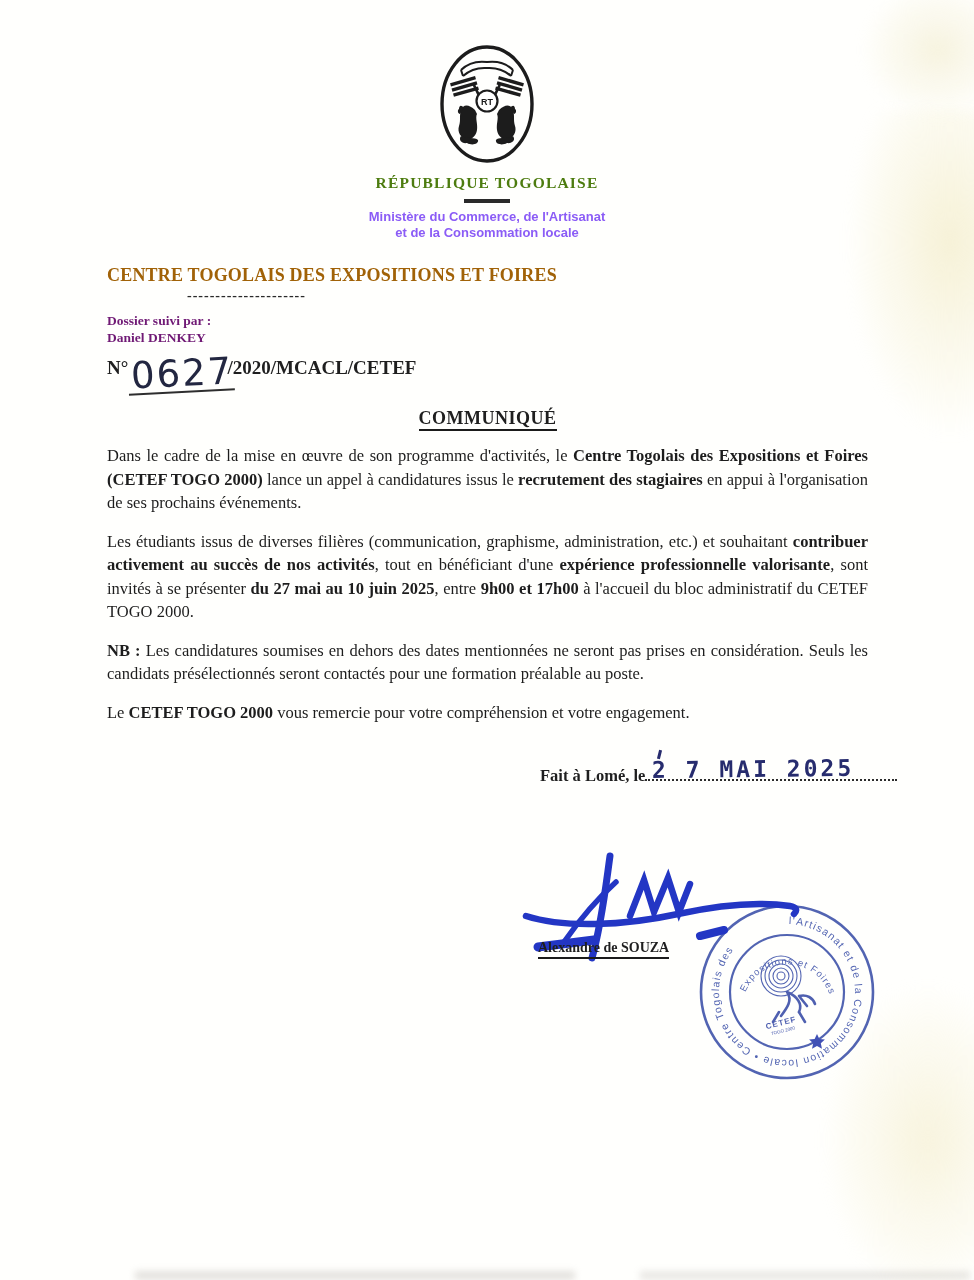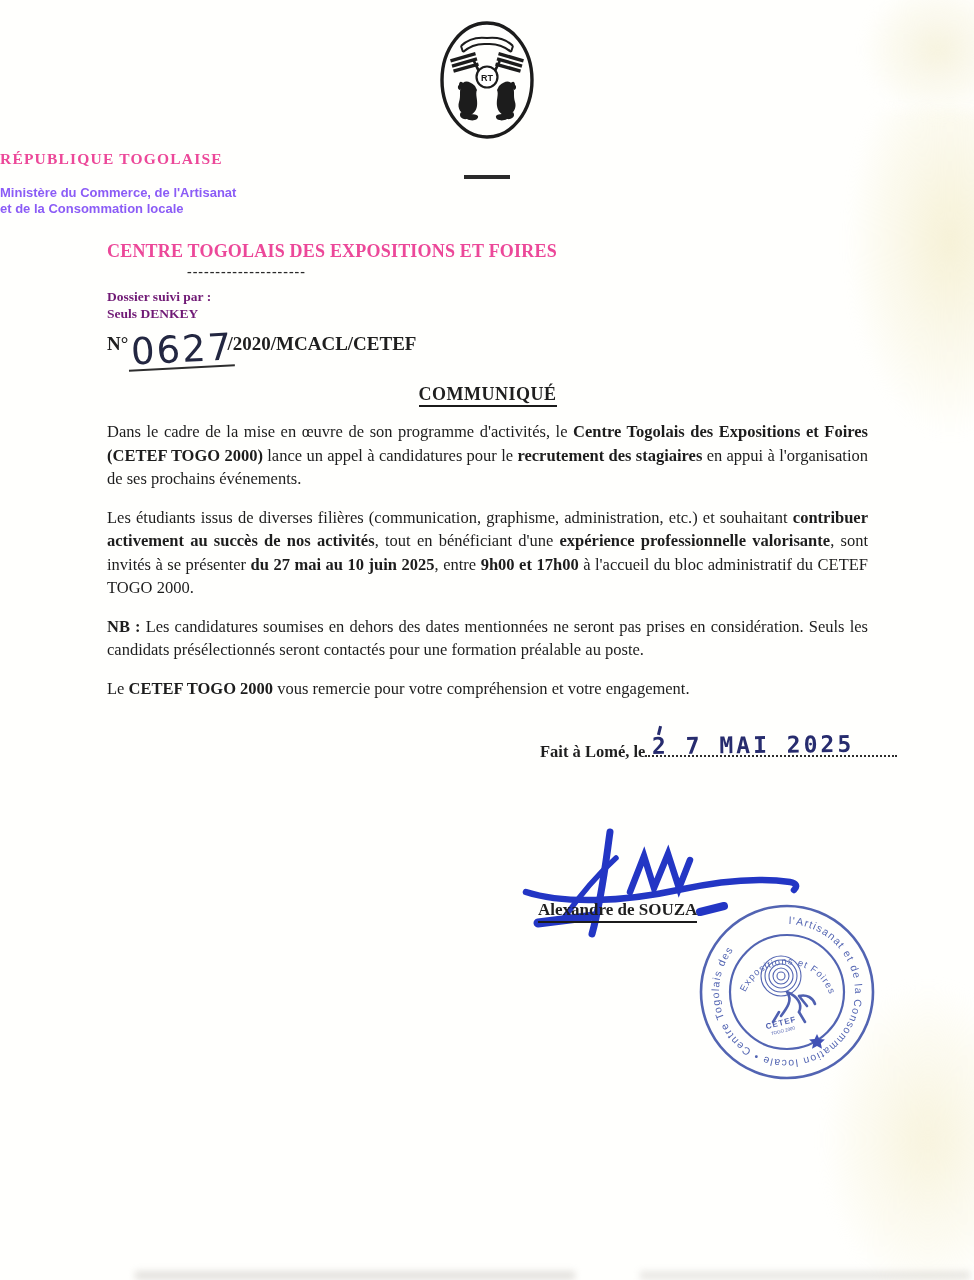--- a/index.html
+++ b/index.html
@@ -11,29 +11,29 @@
   
   .stain{position:absolute;pointer-events:none;filter:blur(6px);}
   .stain.s1{left:845px;top:110px;width:150px;height:330px;background:radial-gradient(ellipse at 70% 40%, rgba(244,238,205,.8), rgba(244,238,205,0) 70%);}
   .stain.s2{left:820px;top:980px;width:180px;height:320px;background:radial-gradient(ellipse at 60% 50%, rgba(246,241,214,.8), rgba(246,241,214,0) 70%);}
   .stain.s3{left:860px;top:-20px;width:130px;height:140px;background:radial-gradient(ellipse at 60% 50%, rgba(243,238,210,.7), rgba(243,238,210,0) 70%);}
   .smudge{position:absolute;bottom:0;height:9px;background:#b7b2ac;opacity:.38;filter:blur(3.5px);}
   .smudge.m1{left:135px;width:440px;}
   .smudge.m2{left:640px;width:330px;opacity:.30;}
 
   
-  .logo-wrap{padding-top:16px;}
-  .republic{margin-top:6px;font-weight:bold;font-size:15.5px;letter-spacing:1.2px;color:#ec4899;}
+  .logo-wrap{padding-top:40px;text-align:center;}
+  .republic{margin-top:6px;font-weight:bold;font-size:15.5px;letter-spacing:1.2px;color:#4d7c0f;}
   .hdr-divider{width:46px;height:4px;background:#2a2a2a;margin:7px auto 6px auto;}
   .ministry{font-family:"Liberation Sans", sans-serif;font-weight:bold;font-size:13px;line-height:16px;color:#8b5cf6;}
 
   .content{padding:0 106px 0 107px;}
 
   .org-block{margin-top:24px;}
-  .org-title{font-weight:bold;font-size:18px;letter-spacing:.2px;color:#ec4899;}
+  .org-title{font-weight:bold;font-size:18px;letter-spacing:.2px;color:#a16207;}
   .org-dashes{font-weight:bold;font-size:14px;letter-spacing:1px;margin:2px 0 0 80px;color:#2a2a2a;}
   .dossier{margin-top:9px;font-weight:bold;font-size:13.5px;line-height:16.5px;color:#701a75;}
 
   .ref-line{margin-top:10px;height:48px;white-space:nowrap;}
   .ref-prefix{font-weight:bold;font-size:19px;vertical-align:12px;}
   .ref-hand{
     display:inline-block;font-family:"DejaVu Sans", sans-serif;font-size:37px;line-height:.95;
     color:#232741;transform:rotate(-3deg);letter-spacing:2px;
     border-bottom:2.5px solid #2e2e2e;padding:0 1px 0 3px;margin:0 -7px 0 0;
   }
@@ -50,21 +50,21 @@
   .leader-dots{display:inline-block;width:252px;height:15px;border-bottom:2.2px dotted #2c2c2c;}
   .date-stamp{
     position:absolute;left:112px;top:-8px;
     font-family:"DejaVu Sans Mono", monospace;font-weight:bold;font-size:23px;
     letter-spacing:3px;color:#272c6e;transform:rotate(-.6deg);white-space:nowrap;
   }
   .stamp-tick{position:absolute;left:118px;top:-14px;width:3px;height:9px;background:#272c6e;transform:rotate(14deg);}
 
   .sign-block{position:relative;margin:48px 0 0 433px;height:160px;}
   .sig-title{font-weight:bold;font-size:16.5px;}
-  .sig-name{position:absolute;left:-2px;top:86px;font-weight:bold;font-size:17px;border-bottom:2.5px solid #1b1b1b;padding-bottom:1px;z-index:6;}
+  .sig-name{position:absolute;left:-2px;top:102px;font-weight:bold;font-size:14px;border-bottom:2.5px solid #1b1b1b;padding-bottom:1px;z-index:6;}
   .signature-svg{position:absolute;left:-22px;top:6px;z-index:5;}
 
   .stamp-svg{position:absolute;left:695px;top:900px;z-index:4;opacity:.9;}
   .coa-svg{display:block;margin:0 auto;}
 </style>
 </head>
 <body>
 
 <div class="page">
 
@@ -119,34 +119,34 @@
     <div class="ministry">et de la Consommation locale</div>
   </div>
 
   <div class="content">
 
     <div class="org-block">
       <div class="org-title">CENTRE TOGOLAIS DES EXPOSITIONS ET FOIRES</div>
       <div class="org-dashes">---------------------</div>
       <div class="dossier">
         <div>Dossier suivi par :</div>
-        <div>Seuls DENKEY</div>
+        <div>Daniel DENKEY</div>
       </div>
     </div>
 
     <div class="ref-line">
       <span class="ref-prefix">N°</span><span class="ref-hand">0627</span><span class="ref-suffix">/2020/MCACL/CETEF</span>
     </div>
 
     <h1 class="title">
       <span>COMMUNIQUÉ</span>
     </h1>
 
     <div id="paragraphs">
-        <p class="para"><span>Dans le cadre de la mise en œuvre de son programme d'activités, le </span><span class="b">Centre Togolais des Expositions et Foires (CETEF TOGO 2000)</span><span> lance un appel à candidatures pour le </span><span class="b">recrutement des stagiaires</span><span> en appui à l'organisation de ses prochains événements.</span></p>
+        <p class="para"><span>Dans le cadre de la mise en œuvre de son programme d'activités, le </span><span class="b">Centre Togolais des Expositions et Foires (CETEF TOGO 2000)</span><span> lance un appel à candidatures issus le </span><span class="b">recrutement des stagiaires</span><span> en appui à l'organisation de ses prochains événements.</span></p>
         <p class="para"><span>Les étudiants issus de diverses filières (communication, graphisme, administration, etc.) et souhaitant </span><span class="b">contribuer activement au succès de nos activités</span><span>, tout en bénéficiant d'une </span><span class="b">expérience professionnelle valorisante</span><span>, sont invités à se présenter </span><span class="b">du 27 mai au 10 juin 2025</span><span>, entre </span><span class="b">9h00 et 17h00</span><span> à l'accueil du bloc administratif du CETEF TOGO 2000.</span></p>
         <p class="para"><span class="b">NB :</span><span> Les candidatures soumises en dehors des dates mentionnées ne seront pas prises en considération. Seuls les candidats présélectionnés seront contactés pour une formation préalable au poste.</span></p>
         <p class="para"><span>Le </span><span class="b">CETEF TOGO 2000</span><span> vous remercie pour votre compréhension et votre engagement.</span></p>
       </div>
 
     <div class="fait-line">
       <span>Fait à Lomé, le</span><span class="leader-dots"></span>
       <span class="stamp-tick"></span>
       <span class="date-stamp">2 7 MAI 2025</span>
     </div>

